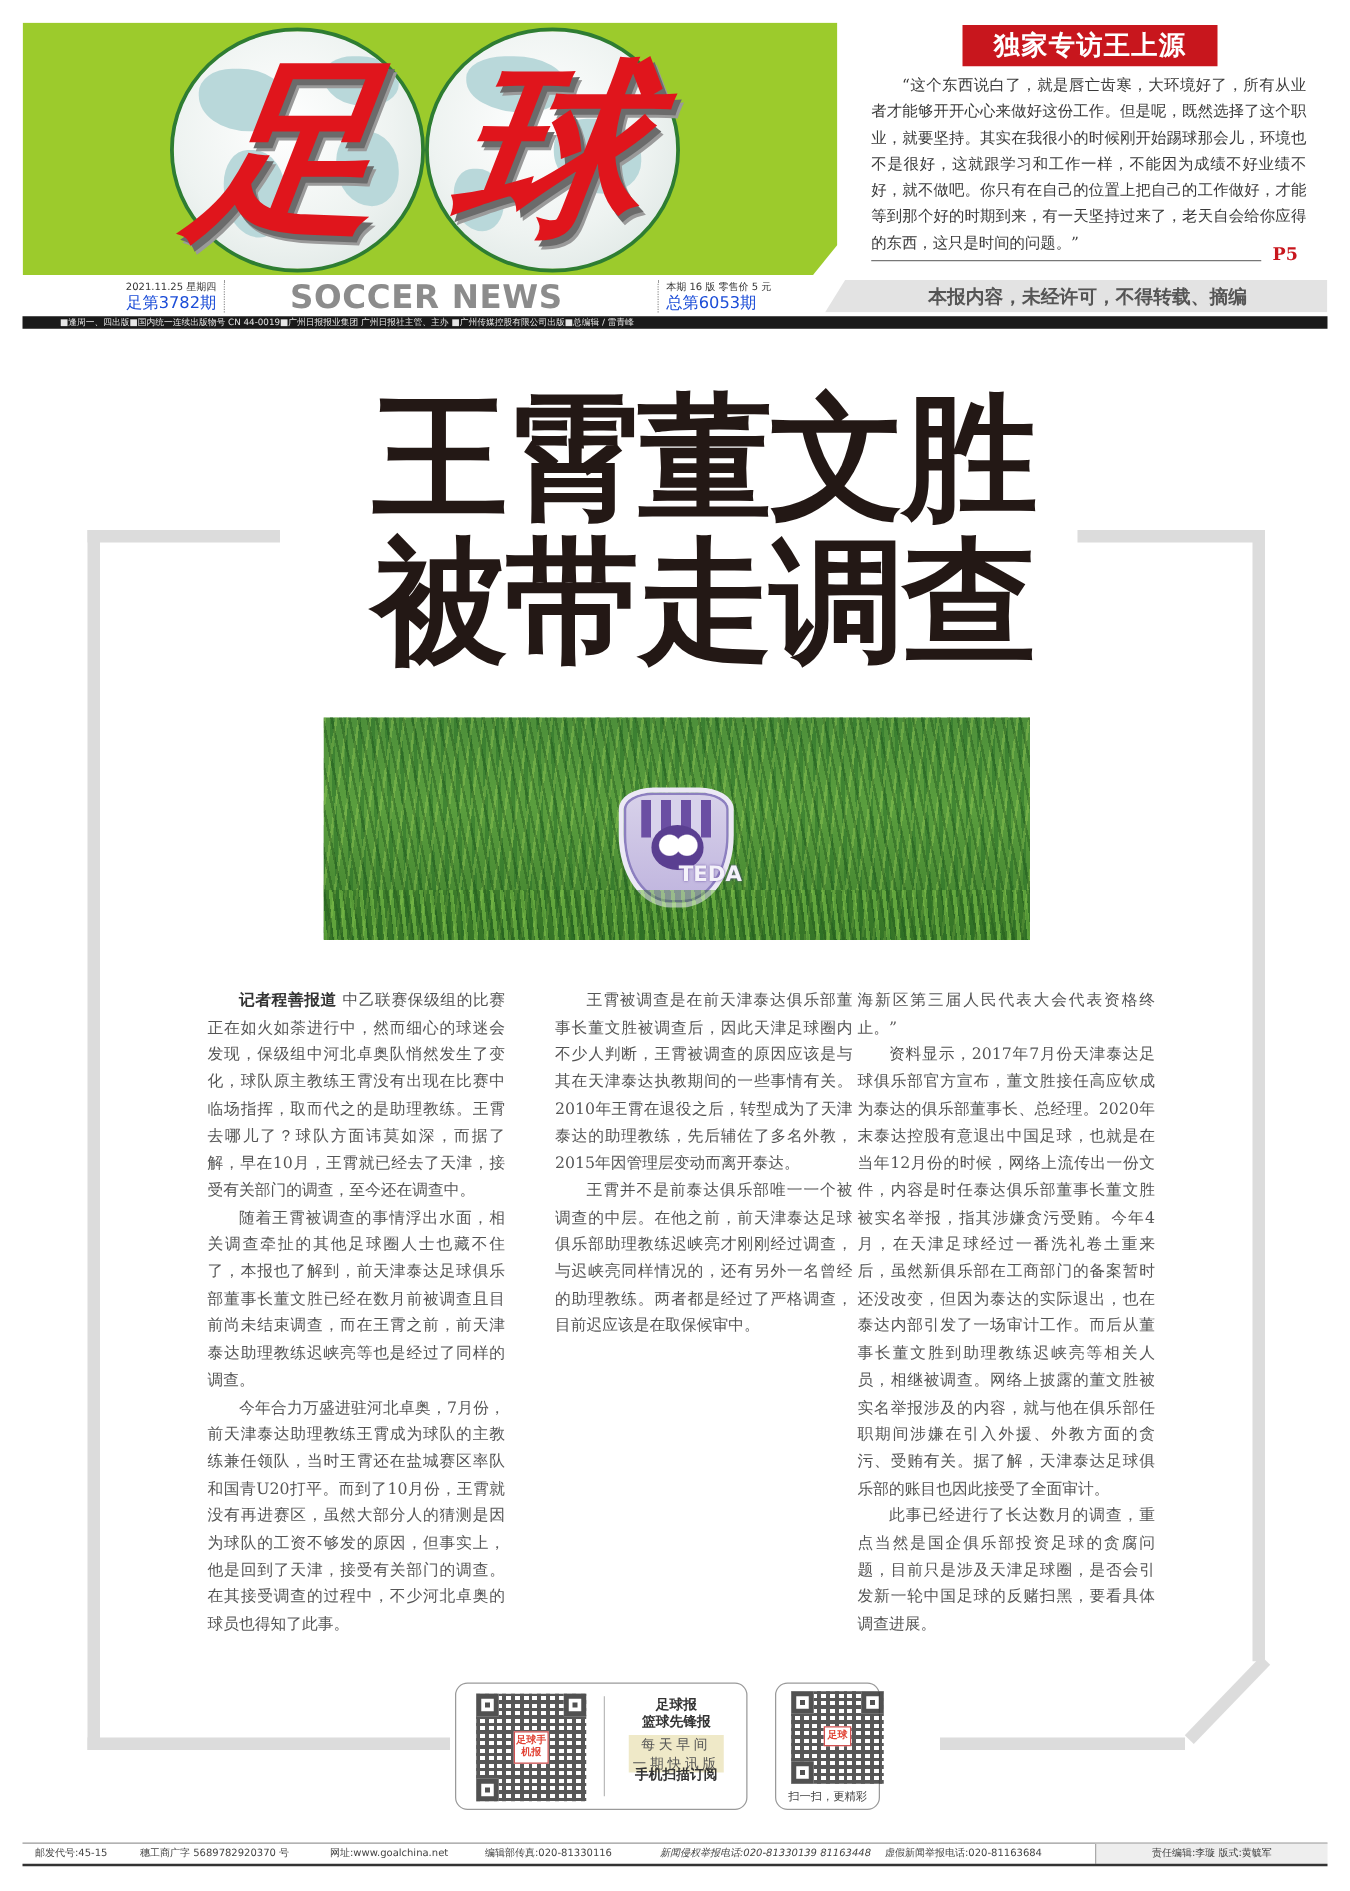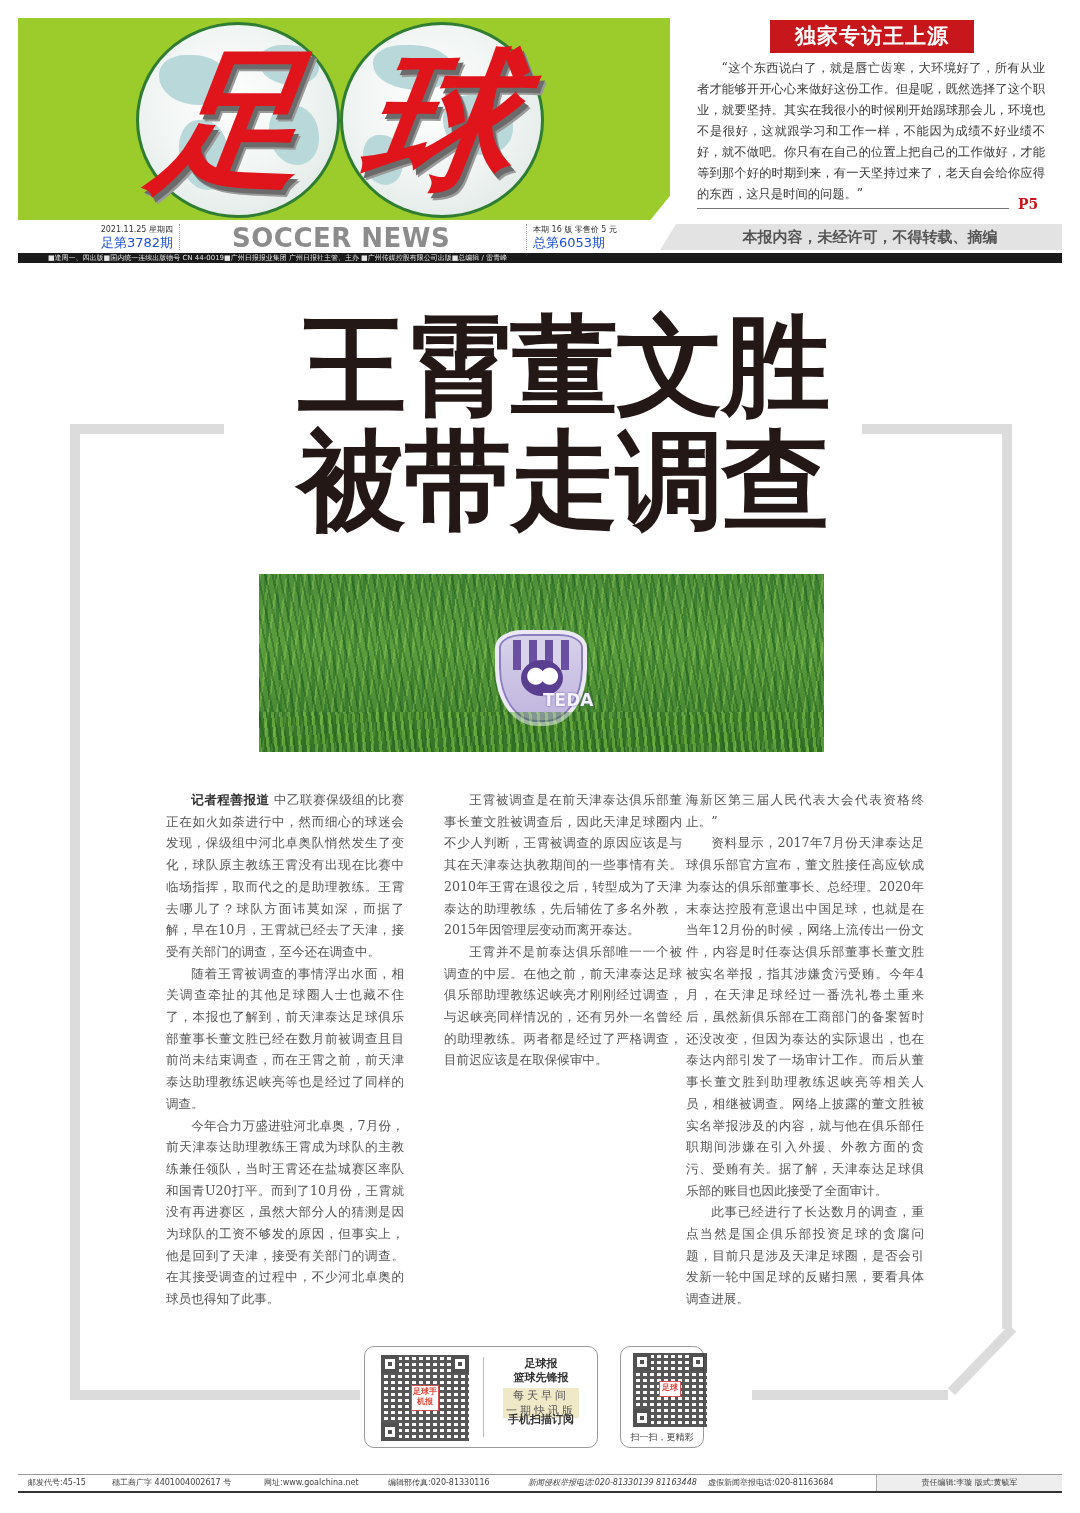--- a/index.html
+++ b/index.html
@@ -267,20 +267,20 @@
     <div class="qr-corner" style="right:0;top:0;"></div>
     <div class="qr-corner" style="left:0;bottom:0;"></div>
     <div class="qr-center" style="left:26px;top:28px;width:22px;height:16px;">足球</div>
   </div>
   <div class="qr-t4">扫一扫，更精彩</div>
 </div>
 
 <div class="footer-top-rule"></div>
 <div class="footer">
   <span style="left:10px;">邮发代号:45-15</span>
-  <span style="left:94px;">穗工商广字 4401004002617 号</span>
+  <span style="left:94px;">穗工商广字 5689782920370 号</span>
   <span style="left:246px;">网址:www.goalchina.net</span>
   <span style="left:370px;">编辑部传真:020-81330116</span>
   <span style="left:510px;font-style:italic;">新闻侵权举报电话:020-81330139  81163448</span>
   <span style="left:690px;">虚假新闻举报电话:020-81163684</span>
 </div>
 <div class="footer-credit">责任编辑:李璇   版式:黄毓军</div>
 <div class="footer-bottom-rule"></div>
 
 </body></html>

